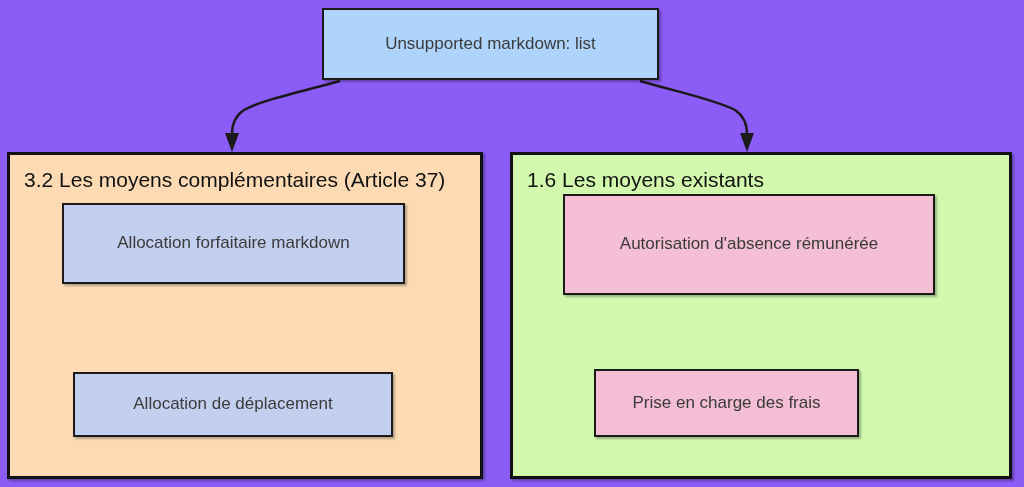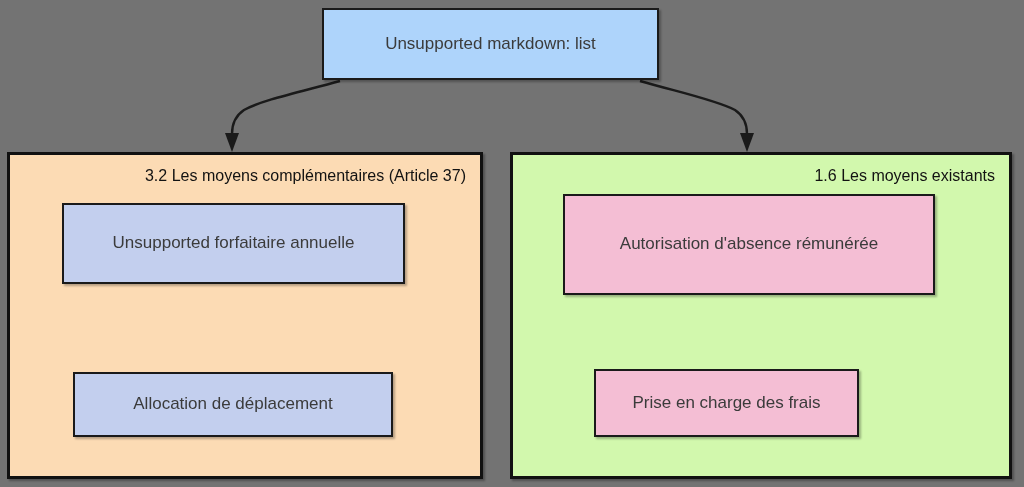--- a/index.html
+++ b/index.html
@@ -4,21 +4,21 @@
 <style>
   html, body {
     margin: 0;
     padding: 0;
     background: #ffffff;
   }
   #canvas {
     position: relative;
     width: 1024px;
     height: 487px;
-    background: #737373;
+    background: #8b5cf6;
     font-family: "Liberation Sans", sans-serif;
     overflow: hidden;
   }
   .node {
     position: absolute;
     box-sizing: border-box;
     border: 2px solid #1a1a1a;
     display: flex;
     align-items: center;
     justify-content: center;
@@ -31,23 +31,23 @@
   .container-node {
     position: absolute;
     box-sizing: border-box;
     border: 3px solid #111111;
     box-shadow: 2px 2px 2px rgba(0,0,0,0.30);
   }
   .container-title {
     position: absolute;
     left: 0;
     right: 0;
-    text-align: right;
+    text-align: left;
     color: #121212;
-    font-size: 16px;
+    font-size: 21px;
     line-height: 1.5;
     padding: 0 14px;
     box-sizing: border-box;
   }
   #root-node {
     left: 322px;
     top: 8px;
     width: 337px;
     height: 72px;
     background: #aed4fb;
@@ -124,21 +124,21 @@
   <div class="node" id="root-node">Unsupported markdown: list</div>
 
   <div class="container-node" id="container-left">
     <div class="container-title" id="title-left">3.2 Les moyens complémentaires (Article 37)</div>
   </div>
 
   <div class="container-node" id="container-right">
     <div class="container-title" id="title-right">1.6 Les moyens existants</div>
   </div>
 
-  <div class="node" id="node-allocation-forfaitaire">Unsupported forfaitaire annuelle</div>
+  <div class="node" id="node-allocation-forfaitaire">Allocation forfaitaire markdown</div>
 
   <div class="node" id="node-allocation-deplacement">Allocation de déplacement</div>
 
   <div class="node" id="node-autorisation-absence">Autorisation d'absence rémunérée</div>
 
   <div class="node" id="node-prise-en-charge">Prise en charge des frais</div>
 
 </div>
 
 </body></html>

